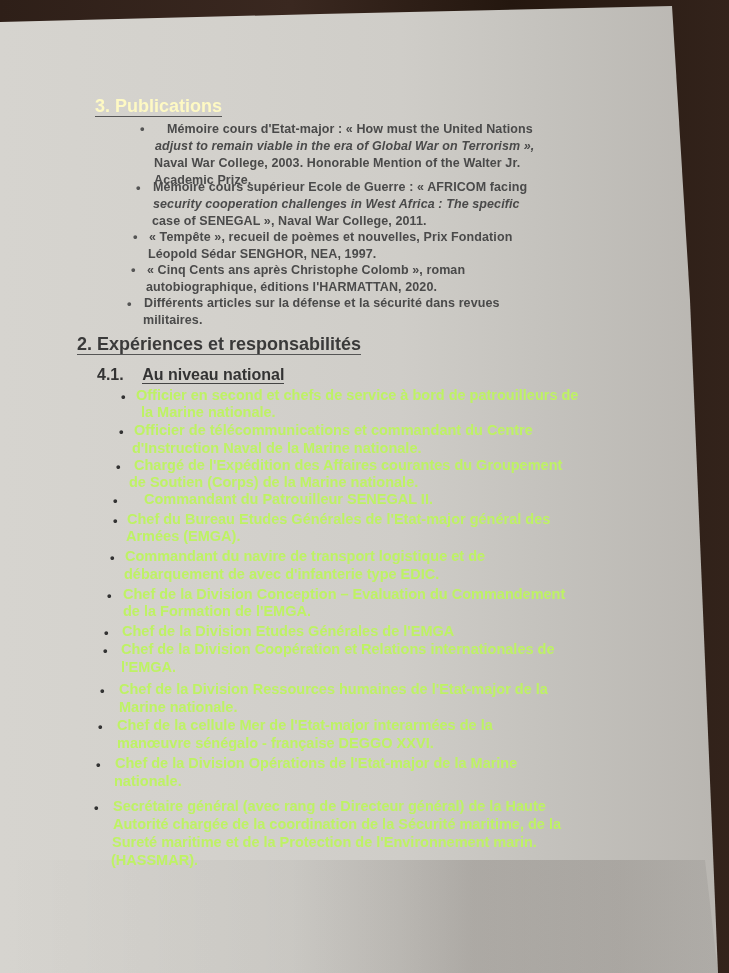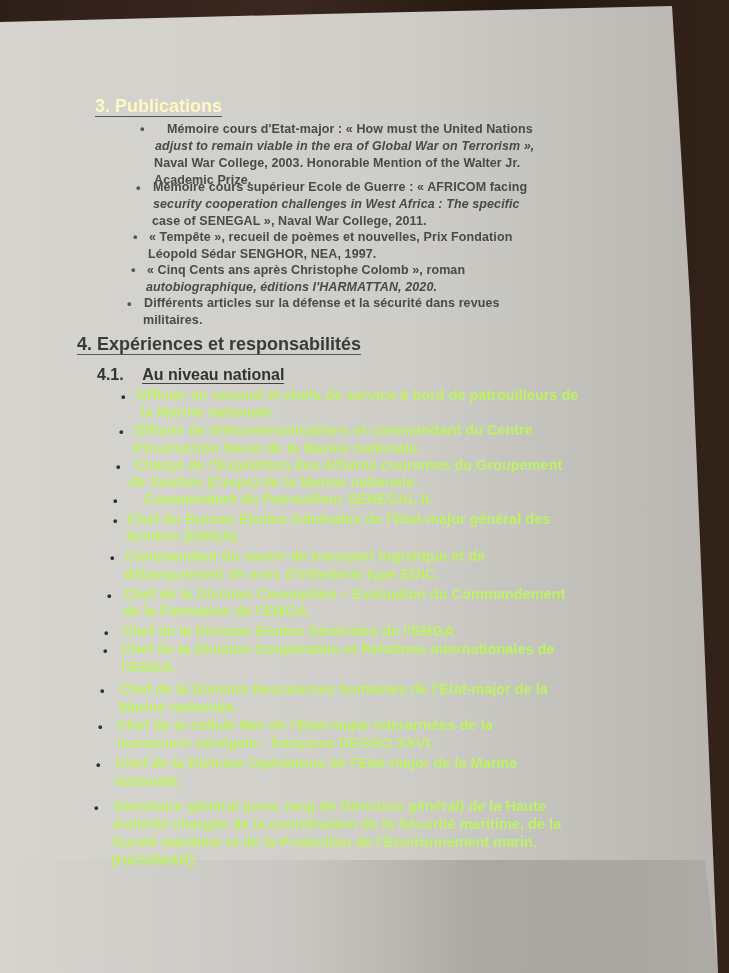--- a/index.html
+++ b/index.html
@@ -56,28 +56,28 @@
     <div class="line" style="left:153px; top:179px;">Mémoire cours supérieur Ecole de Guerre : « AFRICOM facing</div>
     <div class="line it" style="left:153px; top:196px;">security cooperation challenges in West Africa : The specific</div>
     <div class="line" style="left:152px; top:213px;">case of SENEGAL », Naval War College, 2011.</div>
 
     <span class="bullet" style="left:133px; top:229px; color:#555;">•</span>
     <div class="line" style="left:149px; top:229px;">« Tempête », recueil de poèmes et nouvelles, Prix Fondation</div>
     <div class="line" style="left:148px; top:246px;">Léopold Sédar SENGHOR, NEA, 1997.</div>
 
     <span class="bullet" style="left:131px; top:262px; color:#555;">•</span>
     <div class="line" style="left:147px; top:262px;">« Cinq Cents ans après Christophe Colomb », roman</div>
-    <div class="line" style="left:146px; top:279px;font-style:italic;">autobiographique, éditions l'HARMATTAN, 2020.</div>
+    <div class="line" style="left:146px; top:279px;">autobiographique, éditions l'HARMATTAN, 2020.</div>
 
     <span class="bullet" style="left:127px; top:296px; color:#555;">•</span>
     <div class="line" style="left:144px; top:295px;">Différents articles sur la défense et la sécurité dans revues</div>
     <div class="line" style="left:143px; top:312px;">militaires.</div>
   </div>
 
-  <div class="line h1" style="left:77px; top:336px;"><span>4. Expériences et responsabilités</span></div>
+  <div class="line h1" style="left:77px; top:336px;"><span>2. Expériences et responsabilités</span></div>
 
   <div class="line h2" style="left:97px; top:367px;">
     <span>4.1.</span>
     <span class="u" style="margin-left:14px;">Au niveau national</span>
   </div>
 
   <div class="exp">
 
     <span class="bullet" style="left:121px; top:389px;">•</span>
     <div class="line" style="left:136px; top:387px;">Officier en second et chefs de service à bord de patrouilleurs de</div>

